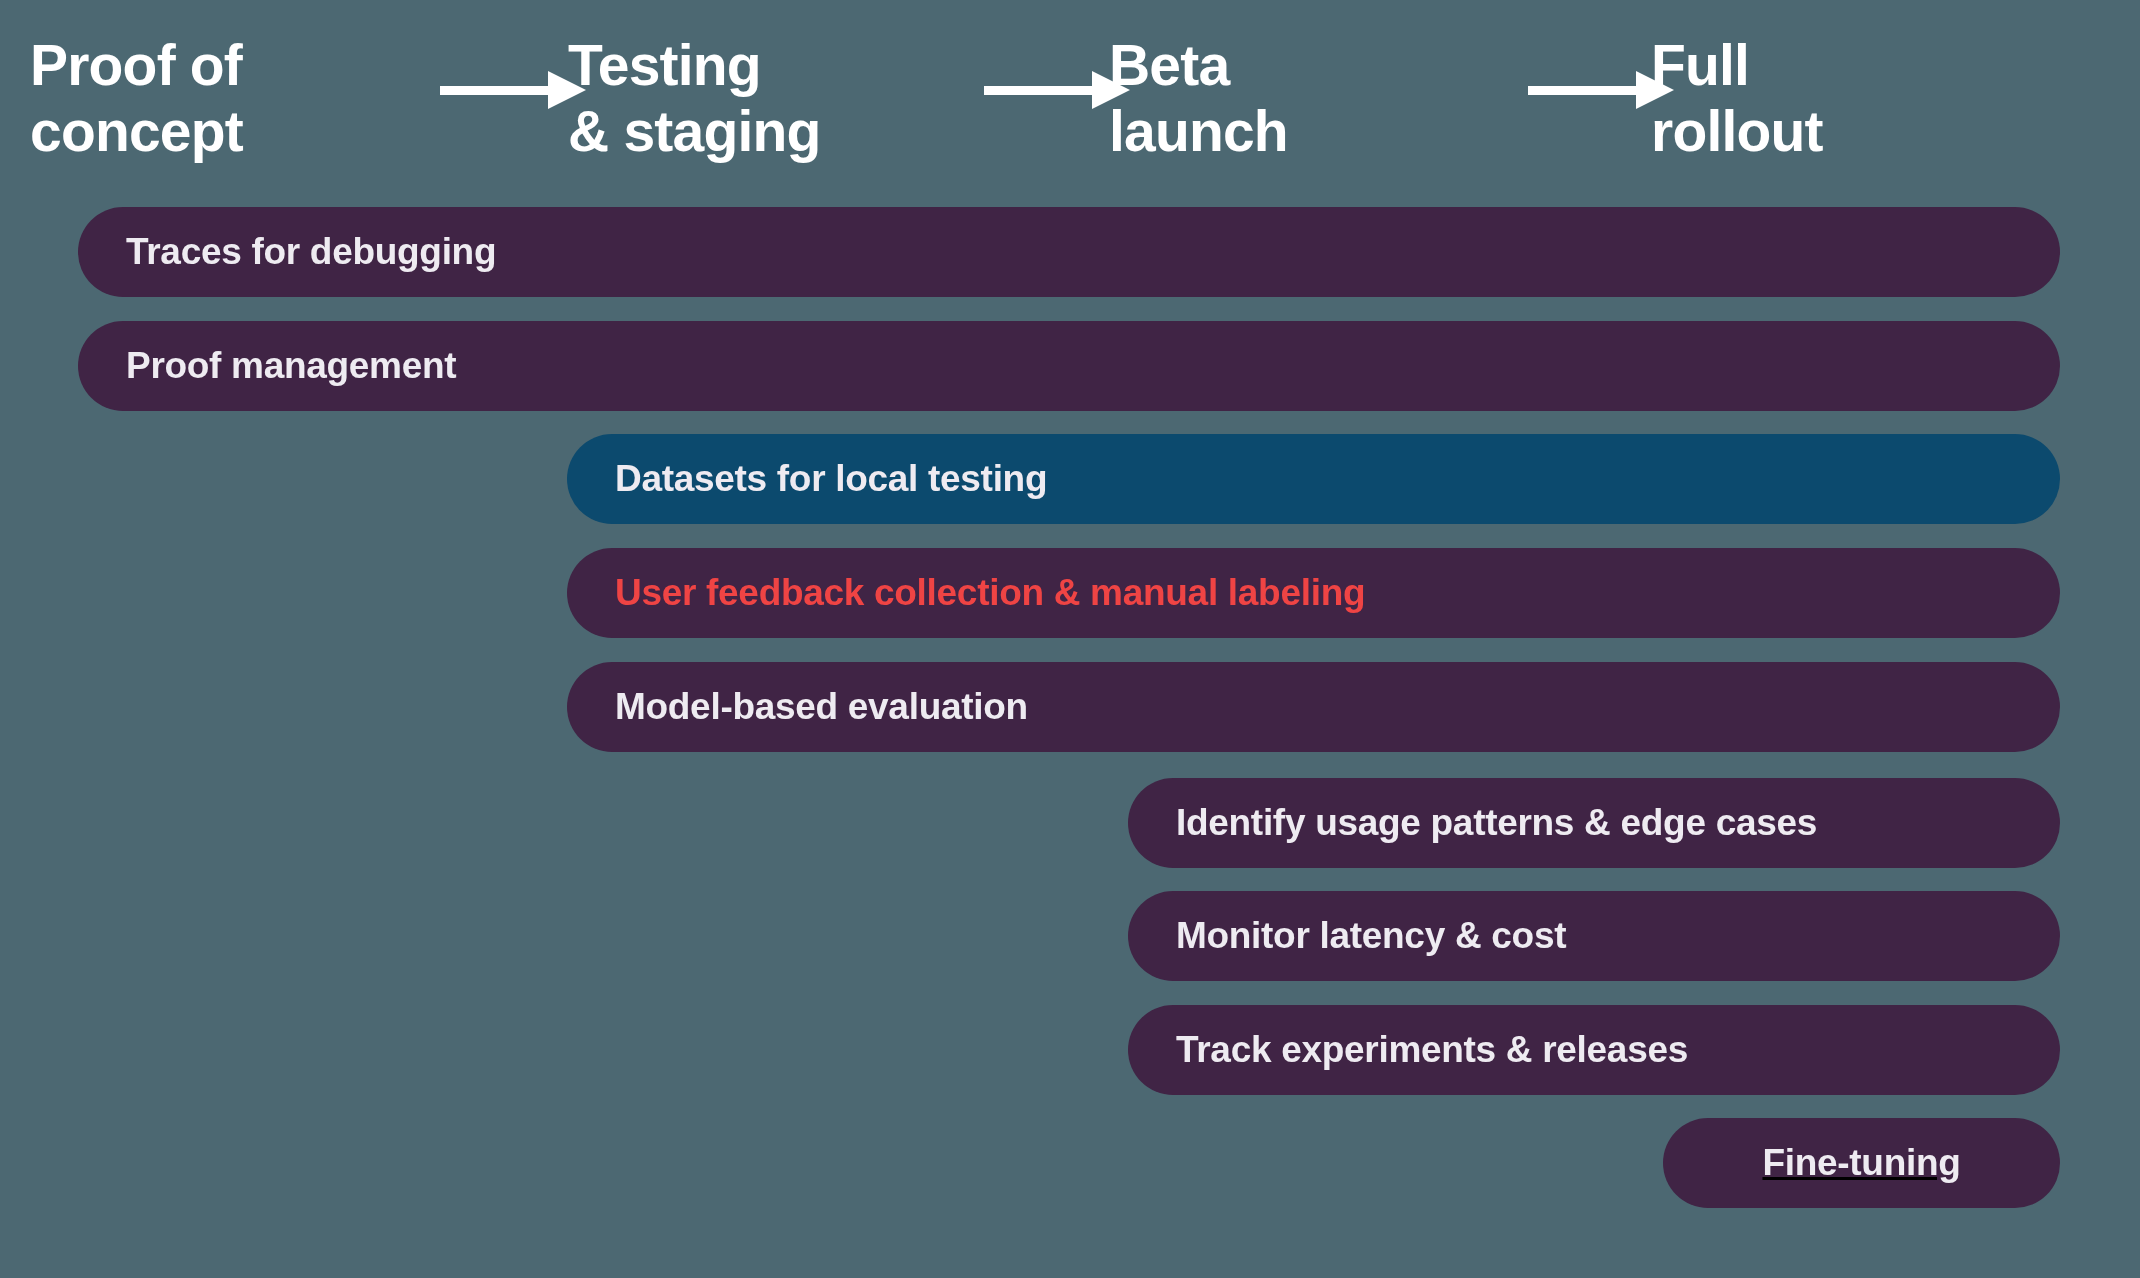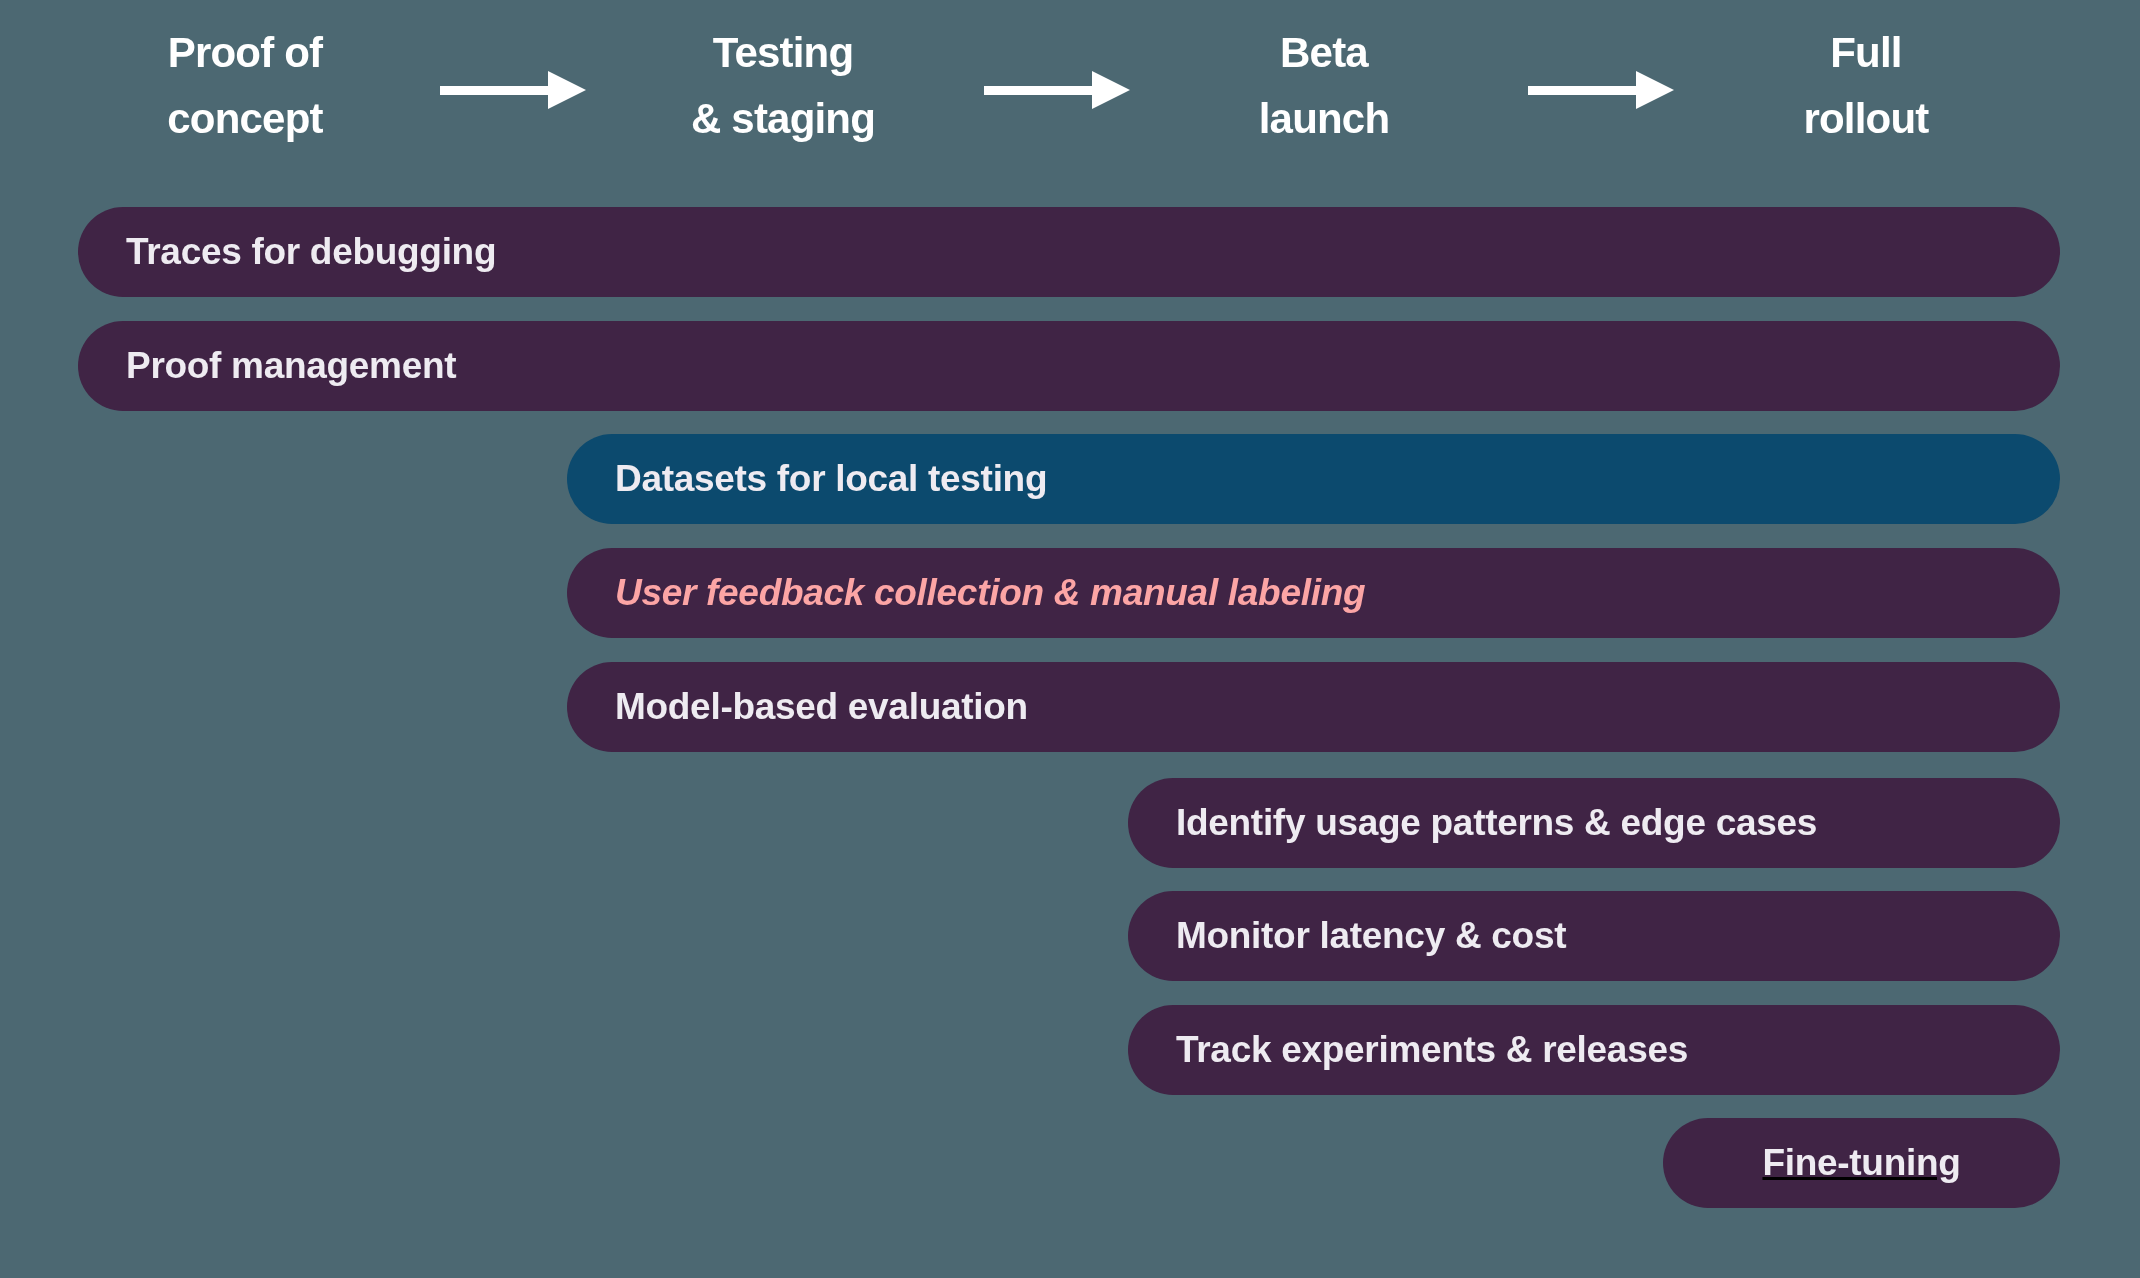--- a/index.html
+++ b/index.html
@@ -20,28 +20,27 @@
   #stage {
     position: relative;
     width: 2140px;
     height: 1278px;
     background: #4c6872;
   }
 
   
   .phase-label {
     position: absolute;
-    text-align: center;
     color: #ffffff;
     font-weight: 700;
-    font-size: 42px;
+    font-size: 57px;
     line-height: 66px;
     letter-spacing: -0.8px;
     white-space: pre-line;
-    top: 20px;
+    top: 32px;
     transform: translateX(-50%);
     width: 430px;
   }
 
   .arrow {
     position: absolute;
     top: 82px;
     height: 14px;
     width: 146px;
   }
@@ -118,21 +117,21 @@
       <div class="bar" style="left: 78px; top: 207px; width: 1982px; background: rgb(64, 36, 69);">
         <span class="bar-label" style="color: rgb(238, 235, 241);">Traces for debugging</span>
       </div>
       <div class="bar" style="left: 78px; top: 321px; width: 1982px; background: rgb(64, 36, 69);">
         <span class="bar-label" style="color: rgb(238, 235, 241);">Proof management</span>
       </div>
       <div class="bar" style="left: 567px; top: 434px; width: 1493px; background: #0c4a6e;">
         <span class="bar-label" style="color: rgb(238, 235, 241);">Datasets for local testing</span>
       </div>
       <div class="bar" style="left: 567px; top: 548px; width: 1493px; background: rgb(64, 36, 69);">
-        <span class="bar-label" style="color: #fca5a5; font-style: italic;">User feedback collection &amp; manual labeling</span>
+        <span class="bar-label" style="color: #ef4444;">User feedback collection &amp; manual labeling</span>
       </div>
       <div class="bar" style="left: 567px; top: 662px; width: 1493px; background: rgb(64, 36, 69);">
         <span class="bar-label" style="color: rgb(238, 235, 241);">Model-based evaluation</span>
       </div>
       <div class="bar" style="left: 1128px; top: 778px; width: 932px; background: rgb(64, 36, 69);">
         <span class="bar-label" style="color: rgb(238, 235, 241);">Identify usage patterns &amp; edge cases</span>
       </div>
       <div class="bar" style="left: 1128px; top: 891px; width: 932px; background: rgb(64, 36, 69);">
         <span class="bar-label" style="color: rgb(238, 235, 241);">Monitor latency &amp; cost</span>
       </div>

